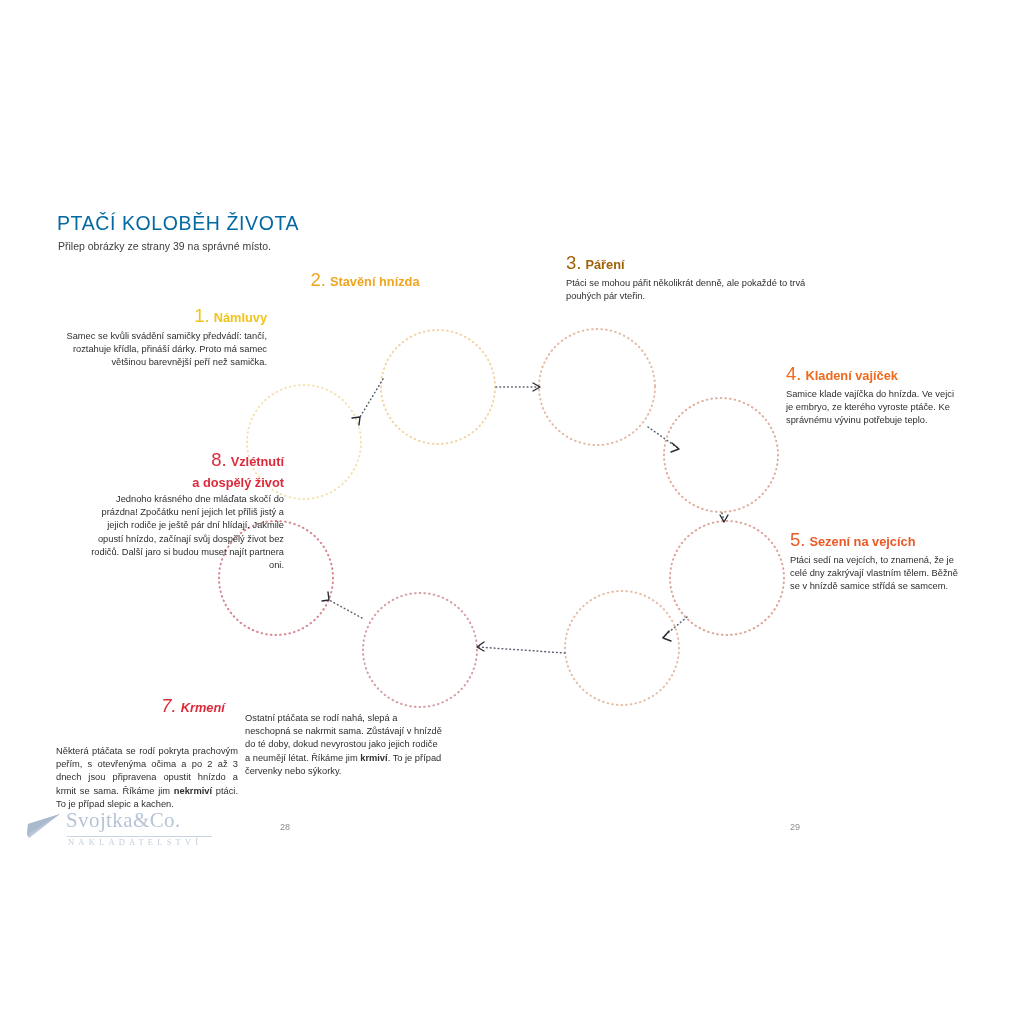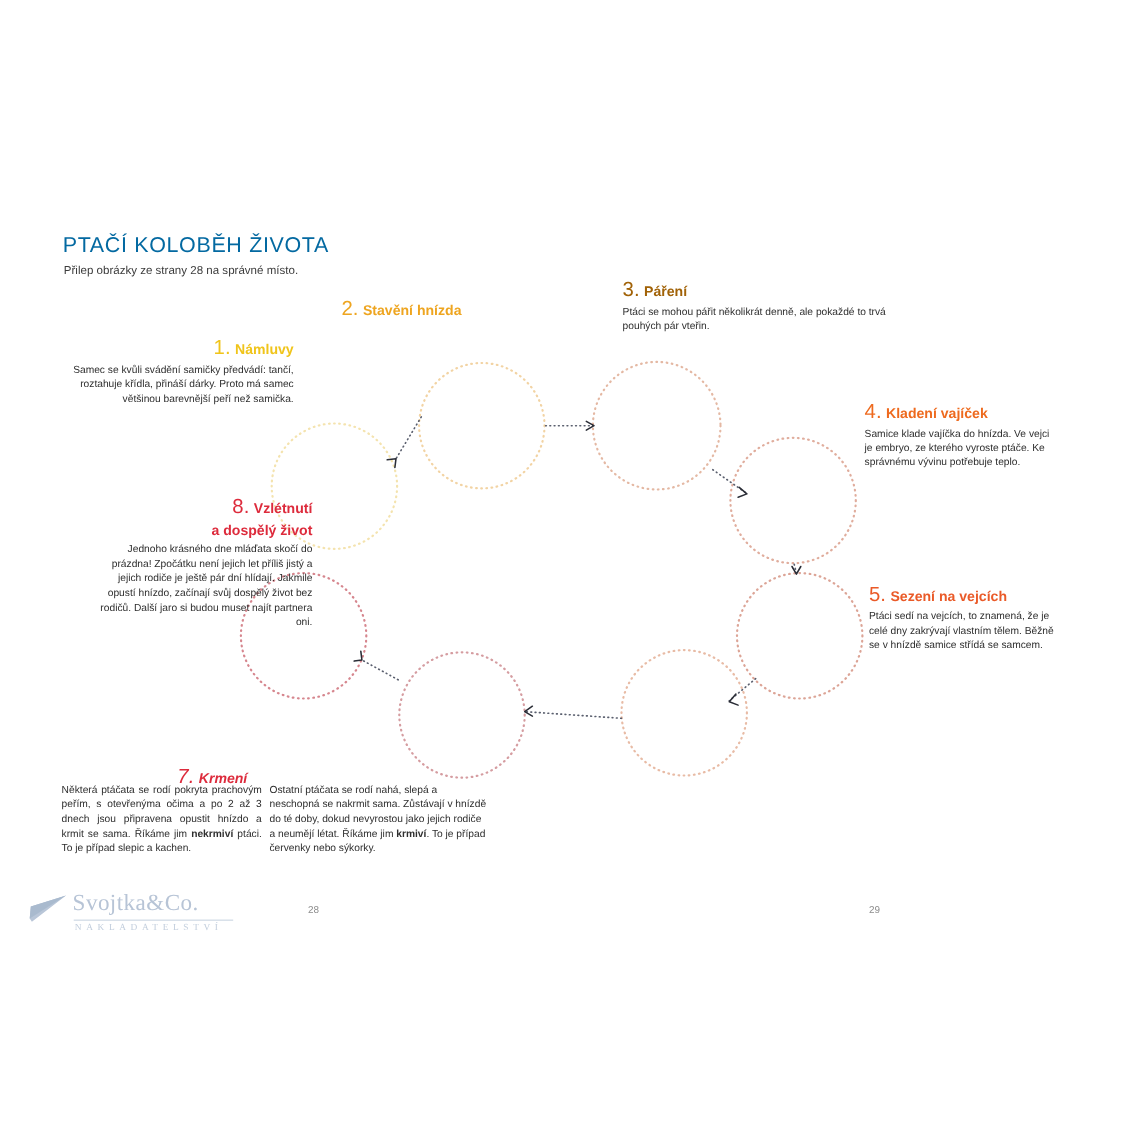--- a/index.html
+++ b/index.html
@@ -75,21 +75,21 @@
     font-size: 12.8px;
   }
   .step-body {
     font-size: 9.3px;
     line-height: 1.42;
     color: #2e2e2e;
   }
   .align-right { text-align: right; }
   .align-center { text-align: center; }
   .align-left  { text-align: left; }
-  .align-just  { text-align: justify; }
+  .align-just  { text-align: justify; margin-top: 33px; }
 
   
   #step-1 { left: 62px;  top: 306px;  width: 205px; }
   #step-2 { left: 265px; top: 270px;  width: 200px; }
   #step-3 { left: 566px; top: 253px;  width: 270px; }
   #step-4 { left: 786px; top: 364px;  width: 175px; }
   #step-5 { left: 790px; top: 530px;  width: 170px; }
   #step-6 { left: 570px; top: 725px;  width: 250px; }
   #step-7-head { left: 133px; top: 696px; width: 120px; text-align: center; font-style: italic;}
   #step-7-col1 { left: 56px;  top: 712px; width: 182px; }
@@ -188,21 +188,21 @@
       <path d="M 533 383 L 540 387 L 533 391"></path>
       <path d="M 672 443 L 679 449 L 671 452"></path>
       <path d="M 720 515 L 724 522 L 728 515"></path>
       <path d="M 669 631 L 663 638 L 671 641"></path>
       <path d="M 484 642 L 477 647 L 484 651"></path>
       <path d="M 328 592 L 329 600 L 322 601"></path>
     </g>
   </svg>
 
   <div class="page-title">PTAČÍ KOLOBĚH ŽIVOTA</div>
-  <div class="page-subtitle">Přilep obrázky ze strany 28 na správné místo.</div>
+  <div class="page-subtitle">Přilep obrázky ze strany 39 na správné místo.</div>
 
   <div class="step align-right" id="step-1">
     <div class="step-head c-yellow">
       <span class="num">1.</span>
       <span class="ttl">Námluvy</span>
     </div>
     <div class="step-body">Samec se kvůli svádění samičky předvádí: tančí, roztahuje křídla, přináší dárky. Proto má samec většinou barevnější peří než samička.</div>
   </div>
 
   <div class="step align-center" id="step-2">

